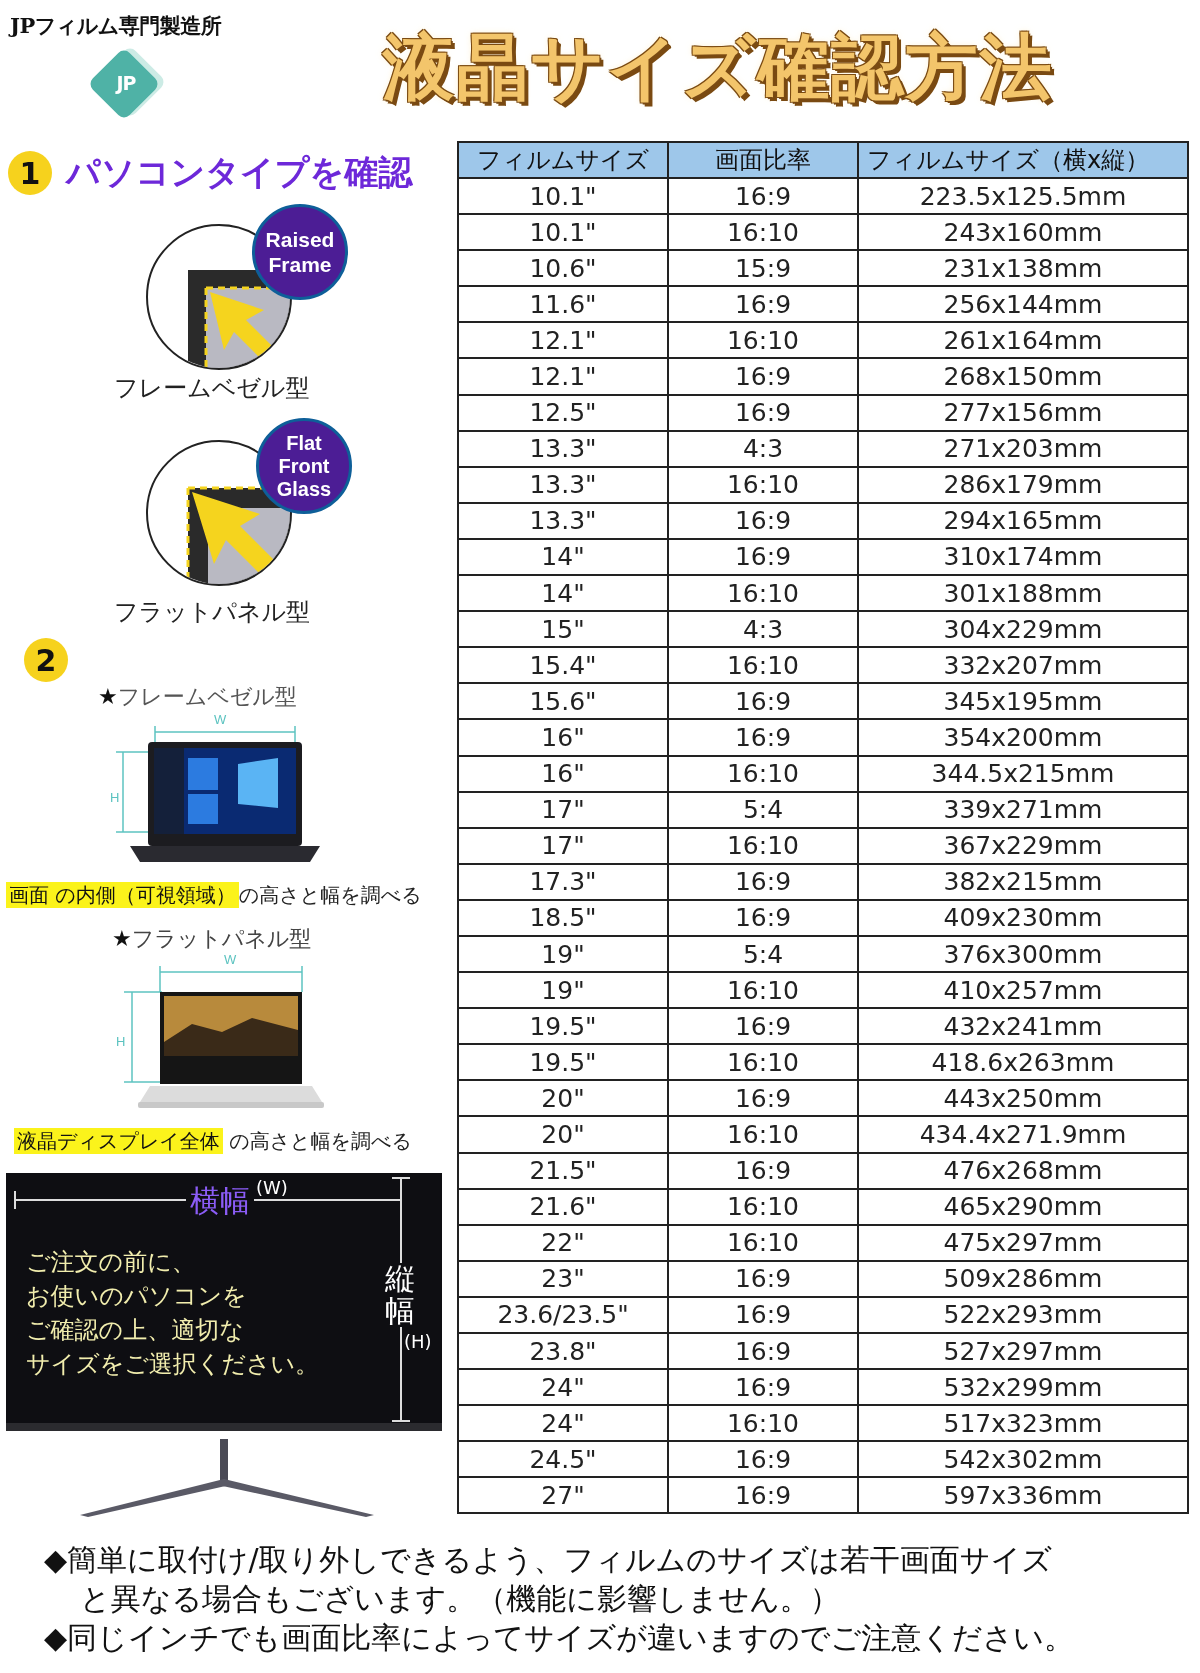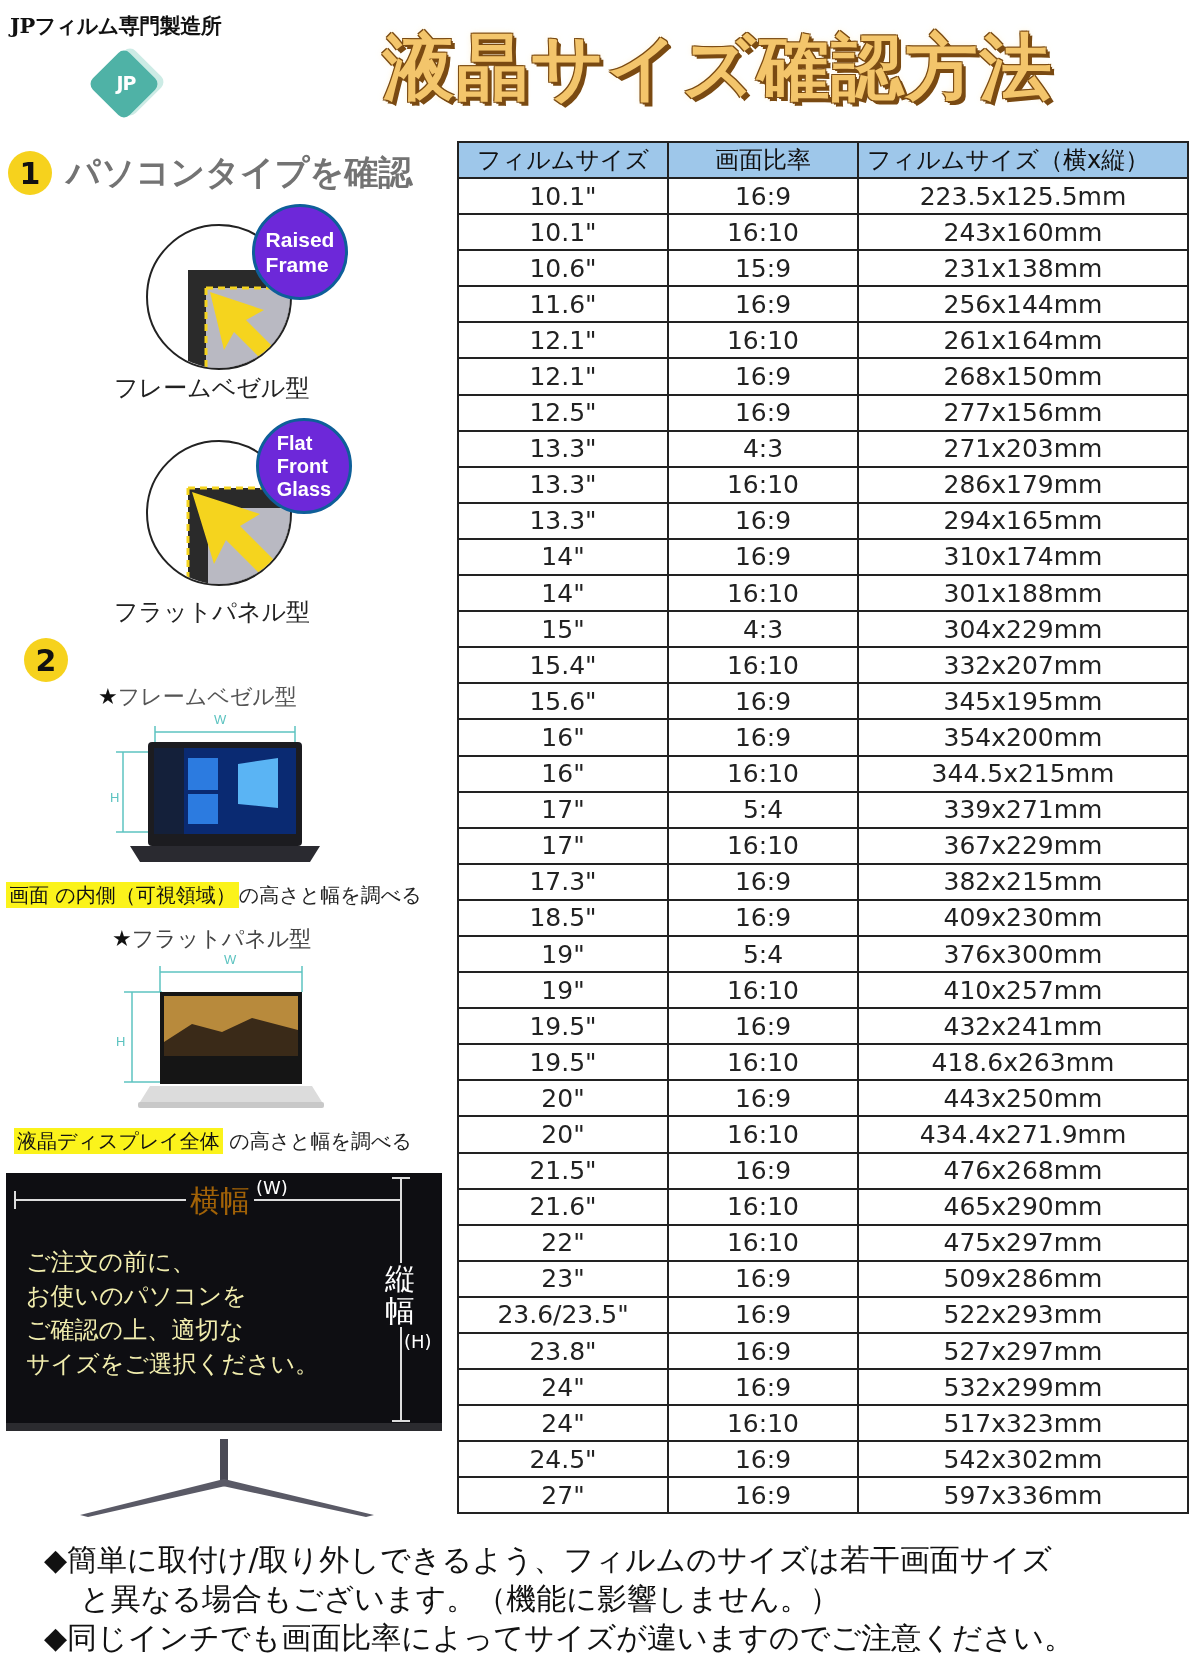--- a/index.html
+++ b/index.html
@@ -16,40 +16,40 @@
 
   .main-title { position: absolute; left: 318px; top: 18px; width: 800px; height: 100px; display: flex; align-items: center; justify-content: center;
     font-family: "DejaVu Sans", sans-serif; font-weight: bold; font-size: 72px; letter-spacing: 2px;
     color: #f3c56b;
     text-shadow: 2px 2px 0 #7a4a12, 4px 4px 0 #7a4a12, -1px -1px 0 #7a4a12, 1px -1px 0 #7a4a12, -1px 1px 0 #7a4a12, 0 0 6px rgba(255,230,170,.6);
   }
 
   
   .step-head { position: absolute; display: flex; align-items: center; }
   .step-num { width: 44px; height: 44px; border-radius: 50%; background: #f6d21d; display: flex; align-items: center; justify-content: center; font-weight: bold; font-size: 30px; color: #111; margin-right: 14px; }
-  .step-text { font-size: 34px; font-weight: bold; color: #737373; white-space: nowrap; }
+  .step-text { font-size: 34px; font-weight: bold; color: #6d28d9; white-space: nowrap; }
 
   .bezel { position: absolute; width: 230px; height: 170px; }
   .bezel .circle { position: absolute; left: 0; top: 20px; width: 146px; height: 146px; border-radius: 50%; border: 2px solid #222; background: #fff; overflow: hidden; }
   .bezel .circle svg { position: absolute; left: 0; top: 0; }
-  .bezel .badge { position: absolute; width: 96px; height: 96px; border-radius: 50%; background: #6d28d9; border: 3px solid #0e5f99; color: #fff; display: flex; align-items: center; justify-content: center; text-align: left; font-weight: bold; font-size: 21px; line-height: 25px; white-space: pre-line; font-family: "Liberation Sans", sans-serif; }
+  .bezel .badge { position: absolute; width: 96px; height: 96px; border-radius: 50%; background: #4c1d95; border: 3px solid #0e5f99; color: #fff; display: flex; align-items: center; justify-content: center; text-align: center; font-weight: bold; font-size: 21px; line-height: 25px; white-space: pre-line; font-family: "Liberation Sans", sans-serif; }
   .bezel-label { position: absolute; font-size: 24px; color: #222; white-space: nowrap; }
 
   .sub-head { position: absolute; font-size: 22px; color: #555; white-space: nowrap; }
   .sub-head .star { color: #111; }
 
   .laptop { position: absolute; }
   .dim-w-label, .dim-h-label { position: absolute; color: #5cc3c0; font-size: 13px; font-family: "Liberation Sans", sans-serif; }
 
   .hl-note { position: absolute; font-size: 20px; white-space: nowrap; color: #222; }
   .hl-note .hl { background: #fbf31b; color: #111; padding: 1px 3px; }
 
   .monitor { position: absolute; left: 6px; top: 1173px; width: 436px; height: 340px; }
   .monitor .screen { position: absolute; left: 0; top: 0; width: 436px; height: 258px; background: #0e0e12; border-bottom: 8px solid #2b2b2f; }
-  .monitor .w-title { position: absolute; left: 180px; top: 8px; font-size: 30px; color: #a16207; background: #0e0e12; padding: 0 4px; }
+  .monitor .w-title { position: absolute; left: 180px; top: 8px; font-size: 30px; color: #8b5cf6; background: #0e0e12; padding: 0 4px; }
   .monitor .w-sup { position: absolute; left: 250px; top: 4px; font-size: 18px; color: #fff; }
   .monitor .w-line { position: absolute; left: 8px; top: 26px; width: 386px; height: 2px; background: #ddd; }
   .monitor .w-tick { position: absolute; left: 8px; top: 18px; width: 2px; height: 18px; background: #ddd; }
   .monitor .h-line { position: absolute; left: 394px; top: 4px; width: 2px; height: 245px; background: #ddd; }
   .monitor .h-tick-t { position: absolute; left: 386px; top: 4px; width: 18px; height: 2px; background: #ddd; }
   .monitor .h-tick-b { position: absolute; left: 386px; top: 247px; width: 18px; height: 2px; background: #ddd; }
   .monitor .h-title { position: absolute; left: 378px; top: 90px; width: 32px; font-size: 30px; line-height: 32px; color: #fff; background: #0e0e12; text-align: center; }
   .monitor .h-sub { position: absolute; left: 398px; top: 158px; font-size: 18px; color: #fff; }
   .monitor .msg { position: absolute; left: 20px; top: 72px; font-size: 24px; line-height: 34px; color: #f2eeae; white-space: pre-line; }
   .monitor .stand { position: absolute; left: 0; top: 266px; }

